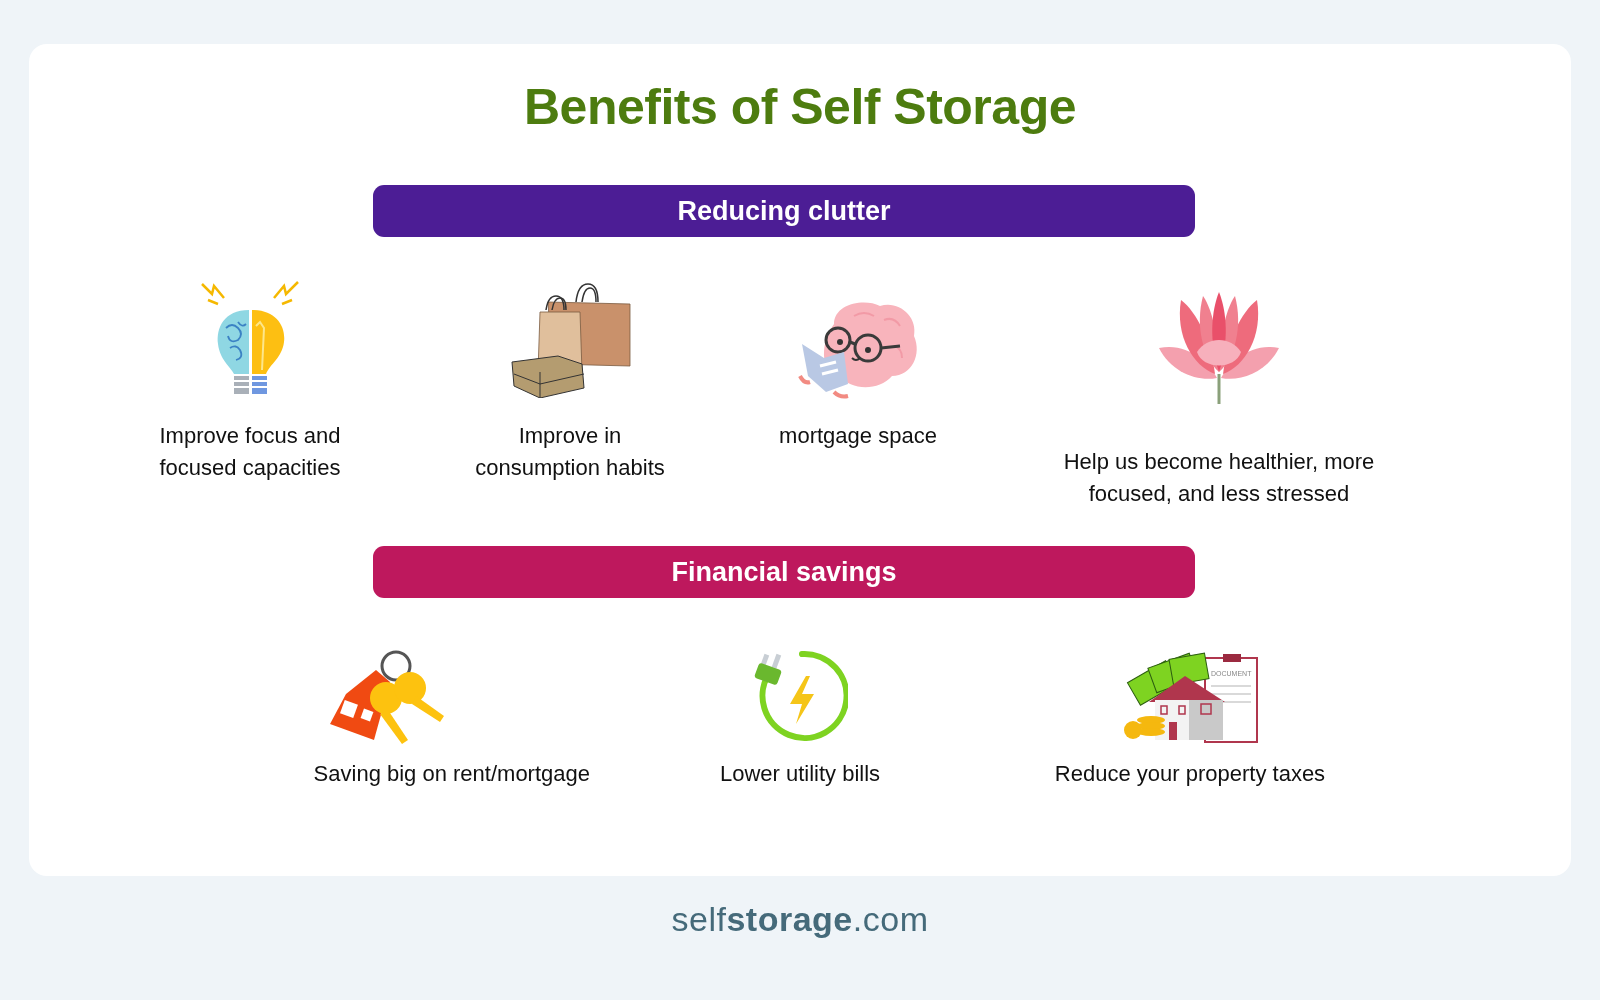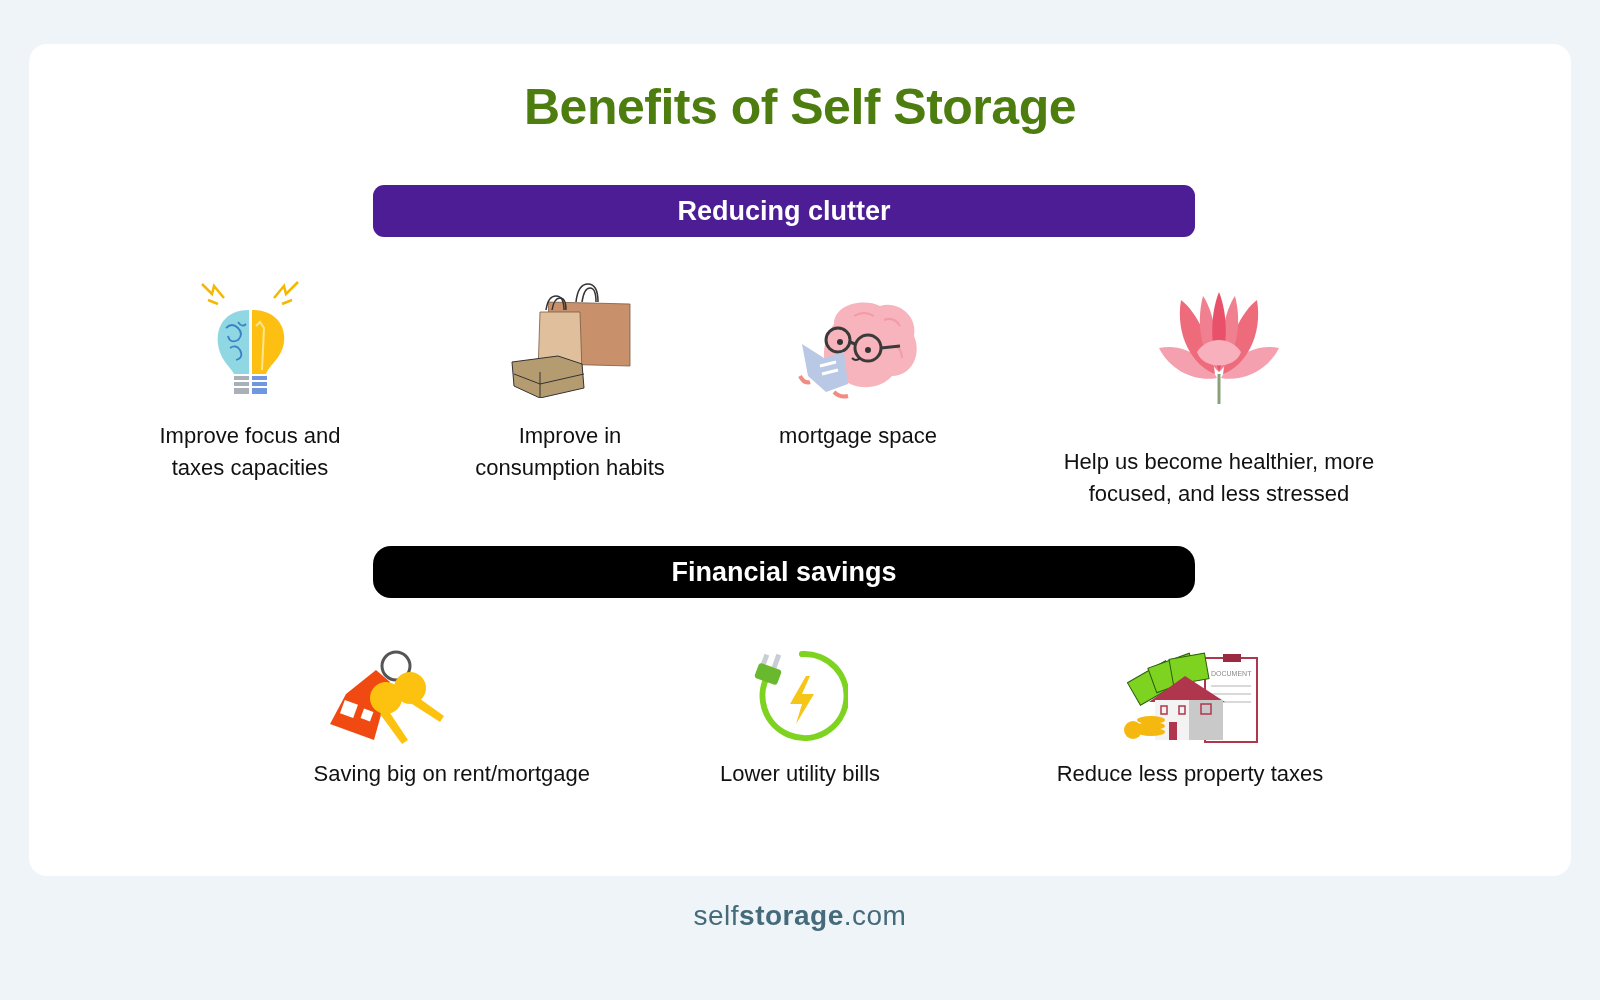--- a/index.html
+++ b/index.html
@@ -15,29 +15,29 @@
   .title {
     position: absolute; left: 0; right: 0; top: 78px; text-align: center;
     font-size: 50px; font-weight: bold; letter-spacing: -0.5px; color: #4d7c0f;
   }
   .band {
     position: absolute; left: 373px; width: 822px; height: 52px;
     border-radius: 11px; color: #fff; font-weight: bold; font-size: 27px;
     display: flex; align-items: center; justify-content: center;
   }
   .band.red { top: 185px; background: #4c1d95; }
-  .band.green { top: 546px; background: #000000; border-radius: 18px; }
+  .band.green { top: 546px; background: #be185d; }
   .item { position: absolute; text-align: center; }
   .item .icon { position: absolute; left: 50%; transform: translateX(-50%); }
   .item .label {
     position: absolute; left: 0; right: 0; font-size: 22px; line-height: 32px; color: #111;
   }
   .logo {
     position: absolute; left: 0; right: 0; top: 900px; text-align: center;
-    font-size: 28px; color: #456a7a; letter-spacing: 0.5px;
+    font-size: 34px; color: #456a7a; letter-spacing: 0.5px;
   }
   .logo b { font-weight: bold; }
 </style>
 </head>
 <body>
 
 <div class="card"></div>
 
 <div class="title">Benefits of Self Storage</div>
 
@@ -55,21 +55,21 @@
       <path d="M58 32 C82 32 92 48 90 64 C88 80 76 86 72 96 L58 96 Z" fill="#fdbf12"></path>
       <path d="M62 48 L66 44 L70 50 L68 92" stroke="#fde68a" stroke-width="2" fill="none"></path>
       <rect x="40" y="98" width="15" height="18" fill="#a9b0b8"></rect>
       <rect x="58" y="98" width="15" height="18" fill="#6f97e0"></rect>
       <rect x="40" y="102" width="33" height="2" fill="#fff"></rect>
       <rect x="40" y="108" width="33" height="2" fill="#fff"></rect>
     </svg>
   </span>
   <div class="label" style="top:142px;">
     <div>Improve focus and</div>
-    <div>taxes capacities</div>
+    <div>focused capacities</div>
   </div>
 </div>
 
 <div class="item" style="left:420px; top:278px; width:300px; height:210px;">
   <span class="icon" style="top:2px;">
     <svg width="124" height="118" viewBox="0 0 124 118">
       <path d="M68 22 q2 -18 12 -18 q10 0 10 18" stroke="#333" stroke-width="1.5" fill="none"></path>
       <path d="M74 22 q2 -14 8 -14 q6 0 6 14" stroke="#333" stroke-width="1.5" fill="none"></path>
       <polygon points="40,22 122,24 122,86 44,84" fill="#c9916b" stroke="#7a5a40" stroke-width="0.8"></polygon>
       <path d="M38 30 q2 -14 10 -14 q8 0 8 14" stroke="#333" stroke-width="1.5" fill="none"></path>
@@ -179,16 +179,16 @@
       <rect x="40" y="60" width="6" height="8" fill="none" stroke="#b0364d" stroke-width="1.5"></rect>
       <rect x="58" y="60" width="6" height="8" fill="none" stroke="#b0364d" stroke-width="1.5"></rect>
       <rect x="80" y="58" width="10" height="10" fill="none" stroke="#b0364d" stroke-width="1.5"></rect>
       <rect x="48" y="76" width="8" height="18" fill="#b0364d"></rect>
       <ellipse cx="30" cy="74" rx="14" ry="4" fill="#f5b80f"></ellipse>
       <ellipse cx="30" cy="80" rx="14" ry="4" fill="#f5b80f"></ellipse>
       <ellipse cx="30" cy="86" rx="14" ry="4" fill="#f5b80f"></ellipse>
       <circle cx="12" cy="84" r="9" fill="#f5b80f"></circle>
     </svg>
   </span>
-  <div class="label" style="top:114px;">Reduce less property taxes</div>
+  <div class="label" style="top:114px;">Reduce your property taxes</div>
 </div>
 
 <div class="logo"><span>self</span><b>storage</b><span>.com</span></div>
 
 </body></html>

